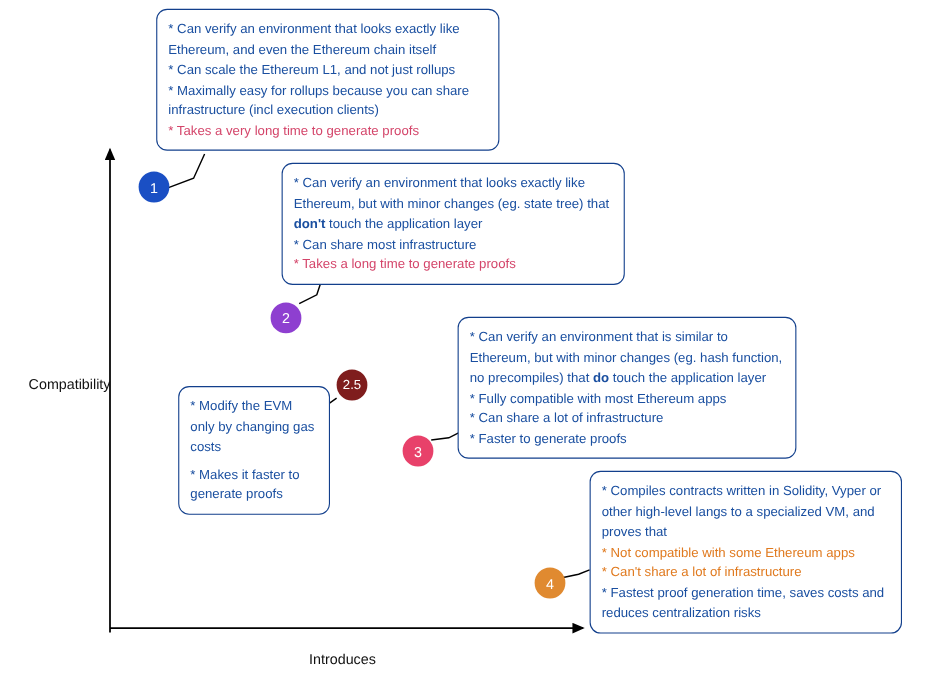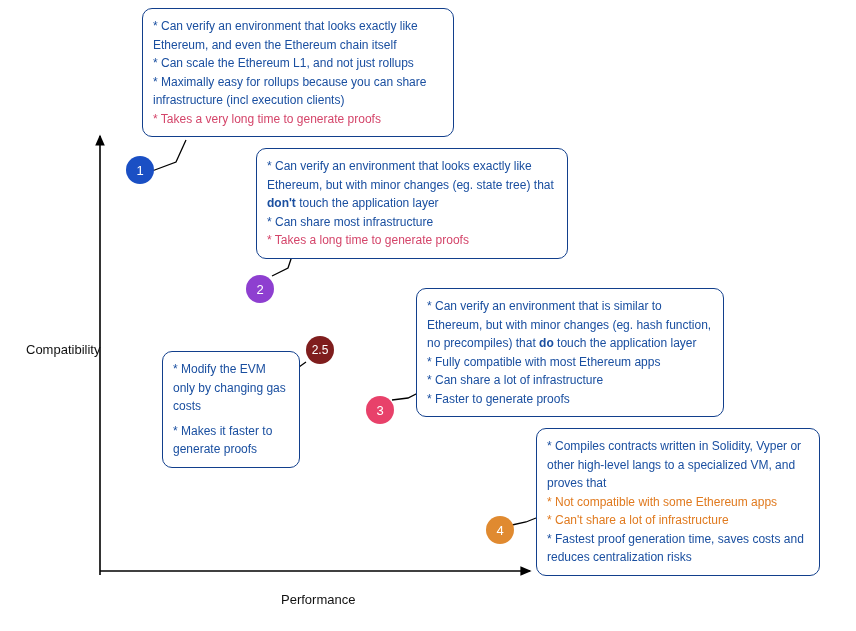--- a/index.html
+++ b/index.html
@@ -87,21 +87,21 @@
     <line x1="100" y1="571" x2="530" y2="571" stroke="#000000" stroke-width="1.6" marker-end="url(#arrow)"></line>
 
     <path d="M152,171 L176,162 L186,140" stroke="#000000" stroke-width="1.3" fill="none"></path>
     <path d="M272,276 L288,268 L292,256" stroke="#000000" stroke-width="1.3" fill="none"></path>
     <path d="M306,362 L292,372 L280,376" stroke="#000000" stroke-width="1.3" fill="none"></path>
     <path d="M392,400 L408,398 L420,392" stroke="#000000" stroke-width="1.3" fill="none"></path>
     <path d="M512,525 L526,522 L536,518" stroke="#000000" stroke-width="1.3" fill="none"></path>
   </svg>
 
   <div class="axis-label" id="label-compatibility">Compatibility</div>
-  <div class="axis-label" id="label-performance">Performance</div>
+  <div class="axis-label" id="label-performance">Introduces</div>
 
   <div class="node" id="node-1" style="left: 126px; top: 156px; width: 28px; height: 28px; background: rgb(26, 79, 196); font-size: 13px;">
       <span>1</span>
     </div>
   <div class="node" id="node-2" style="left: 246px; top: 275px; width: 28px; height: 28px; background: rgb(142, 63, 208); font-size: 13px;">
       <span>2</span>
     </div>
   <div class="node" id="node-25" style="left: 306px; top: 336px; width: 28px; height: 28px; background: #7f1d1d; font-size: 12px;">
       <span>2.5</span>
     </div>

